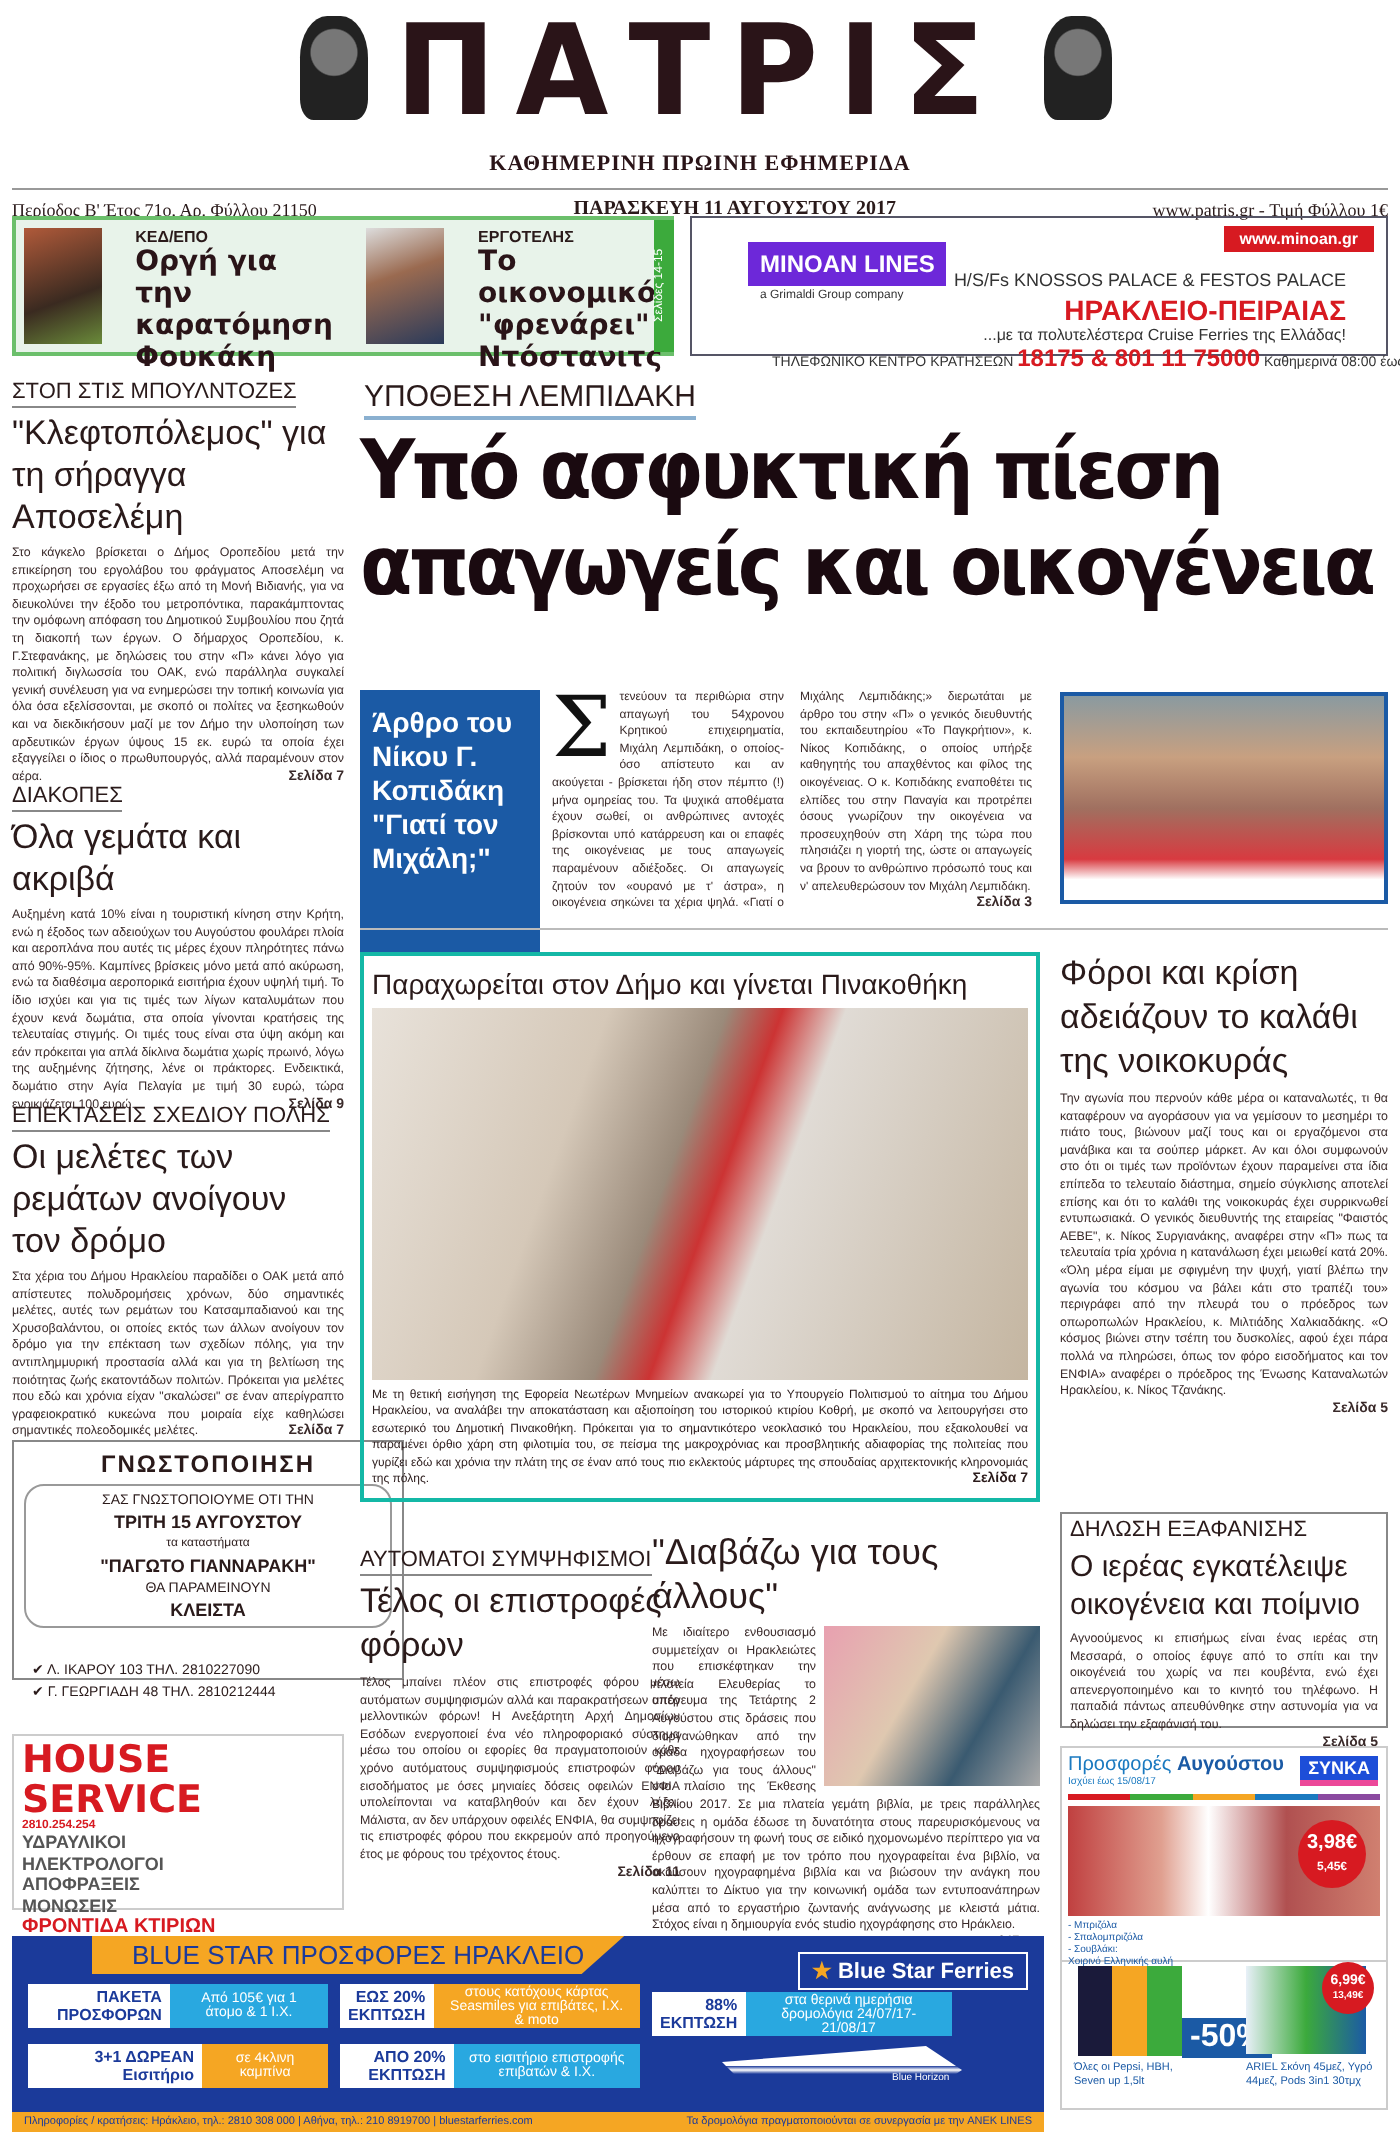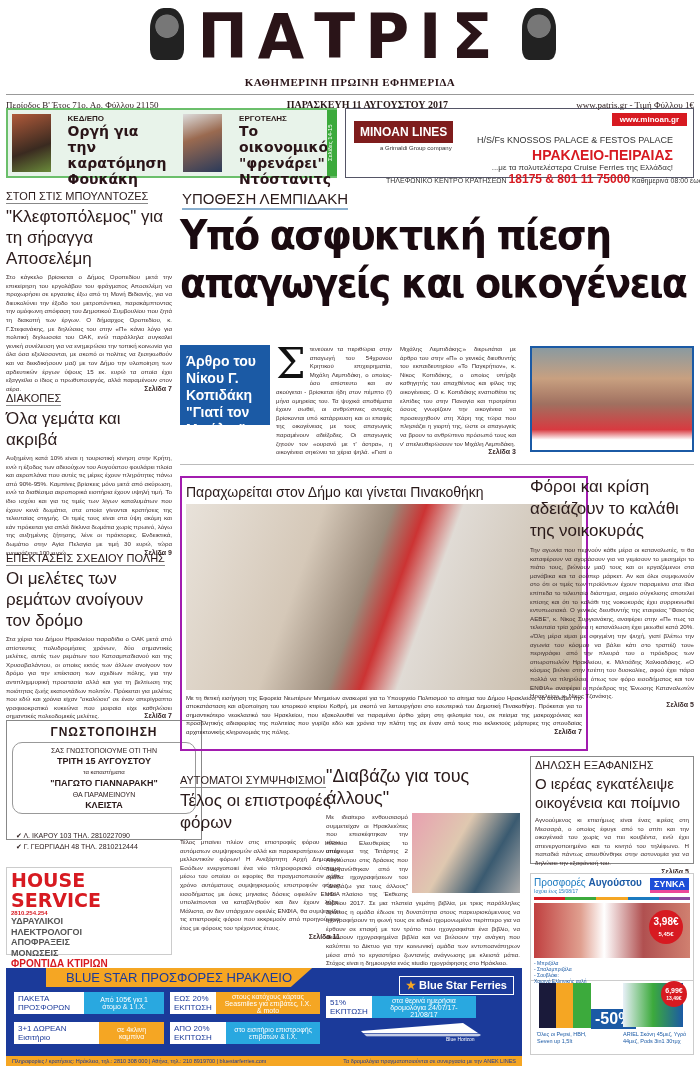--- a/index.html
+++ b/index.html
@@ -11,39 +11,39 @@
 .dateline{left:6px;top:94px;width:688px;border-top:1px solid #999;padding-top:4px;font-family:"Liberation Serif",serif;font-size:9px;display:flex;justify-content:space-between;align-items:center}
 .dateline .center{font-weight:bold;font-size:10px}
 .teaser{left:6px;top:102px;width:331px;height:70px;border:2px solid #6bbf6b;background:#e8f3ea;display:flex;gap:17px;padding:4px}
 .teaser .photo{width:56px;height:58px;background:linear-gradient(160deg,#b05a3a,#3a2a20 60%,#6a8b3a)}
 .teaser .photo2{background:linear-gradient(160deg,#ddd,#9a6a50 40%,#2a3a5a)}
 .teaser .kicker{font-size:8px;font-weight:bold}
 .teaser .head{font-family:"DejaVu Sans",sans-serif;font-weight:bold;font-size:14px;line-height:16px;color:#2a1418}
 .teaser .pages{position:absolute;right:-2px;top:0;width:10px;height:66px;background:#3caa3c;color:#fff;font-size:6px;writing-mode:vertical-rl;transform:rotate(180deg);text-align:center}
 .minoan{left:345px;top:102px;width:349px;height:70px;border:1px solid #556;padding:4px 6px}
 .minoan .web{position:absolute;right:6px;top:4px;background:#d71a21;color:#fff;font-size:8px;font-weight:bold;padding:2px 8px}
-.minoan .logo{position:absolute;left:8px;top:12px;background:#7f1d1d;color:#fff;font-weight:bold;font-size:12px;padding:4px 6px}
+.minoan .logo{position:absolute;left:28px;top:12px;background:#6d28d9;color:#fff;font-weight:bold;font-size:12px;padding:4px 6px}
 .minoan .grim{position:absolute;left:34px;top:36px;font-size:6px;color:#333}
 .minoan .ships{position:absolute;right:20px;top:26px;font-size:9px;color:#333}
 .minoan .route{position:absolute;right:20px;top:38px;font-size:14px;font-weight:bold;color:#d71a21}
 .minoan .slogan{position:absolute;right:20px;top:54px;font-size:8px;color:#333}
 .minoan .phone{position:absolute;left:40px;top:63px;font-size:7px;color:#333;white-space:nowrap}
 .minoan .phone b{font-size:12px;color:#d71a21}
 .leftcol{left:6px;width:166px}
 .kick{font-size:11px;border-bottom:1px solid #888;display:inline-block;padding-bottom:1px;margin-bottom:2px}
 .lhead{font-size:17px;line-height:21px;margin-bottom:4px}
 .body{font-size:6.2px;line-height:8.6px;text-align:justify;color:#3a2a2a}
 .pg{font-weight:bold;font-size:7px;float:right}
 .main-kick{left:182px;top:190px;font-size:15px;border-bottom:2px solid #8ab0d0;padding-bottom:1px}
 .main-head{left:180px;top:211px;width:518px;font-family:"DejaVu Sans",sans-serif;font-weight:bold;font-size:41px;line-height:48px;letter-spacing:-2px;color:#1a0a10;transform:scaleX(.93);transform-origin:left;white-space:nowrap}
-.opinion{left:180px;top:345px;width:90px;height:80px;background:#1b5aa5;color:#fff;font-weight:bold;font-size:14px;line-height:17px;padding:8px 6px}
+.opinion{left:180px;top:345px;width:90px;height:133px;background:#1b5aa5;color:#fff;font-weight:bold;font-size:14px;line-height:17px;padding:8px 6px}
 .main-body{left:276px;top:345px;width:240px;font-size:6px;line-height:8.6px;column-count:2;column-gap:8px;text-align:justify;color:#3a2a2a}
 .sigma{float:left;font-size:42px;line-height:38px;font-family:"DejaVu Serif",serif;margin-right:4px;color:#111}
 .main-photo{left:530px;top:346px;width:164px;height:106px;border:2px solid #1b5aa5;background:linear-gradient(180deg,#8a9aa0 0,#c8a080 30%,#a07060 55%,#d83a40 80%,#fff 90%)}
-.gallery{left:180px;top:476px;width:408px;height:275px;border:2px solid #a21caf;padding:4px}
+.gallery{left:180px;top:476px;width:340px;height:275px;border:2px solid #14b8a6;padding:4px}
 .gallery .ghead{font-size:14px;margin:2px 0 4px}
 .gallery .gphoto{height:186px;background:linear-gradient(110deg,#e8e2da 0,#d5c8b8 30%,#9a8a7a 45%,#c33 52%,#e0dbd5 60%,#c4b5a0 100%)}
 .gallery .gbody{font-size:6px;line-height:8.4px;margin-top:4px;text-align:justify}
 .rightcol{left:530px;width:164px}
 .rhead{font-size:17px;line-height:22px;margin-bottom:4px}
 .notice{left:6px;top:720px;width:196px;height:120px;border:1px solid #888;padding:3px;text-align:center;font-size:7px;line-height:11px}
 .notice .t1{font-weight:bold;font-size:12px;letter-spacing:1px;line-height:16px}
 .notice .inner{border:1px solid #999;border-radius:10px;padding:2px;margin:2px 2px 16px}
 .notice .b{font-weight:bold;font-size:9px}
 .house{left:6px;top:867px;width:166px;height:88px;border:1px solid #ccc;padding:2px 4px}
@@ -65,21 +65,21 @@
 .synka .price small{font-size:6px;display:block}
 .synka2{left:530px;top:981px;width:164px;height:74px;border:1px solid #ccc;border-top:none;padding:2px}
 .synka2 .bottles{position:absolute;left:8px;top:2px;width:52px;height:45px;background:linear-gradient(90deg,#1a1a3a 0 33%,#f5a623 33% 66%,#3caa3c 66%)}
 .synka2 .minus{position:absolute;left:60px;top:28px;background:#1b5aa5;color:#fff;font-weight:bold;font-size:16px;padding:1px 4px}
 .synka2 .ariel{position:absolute;left:92px;top:2px;width:60px;height:44px;background:linear-gradient(90deg,#e8f0f8,#3caa3c 50%,#1b5aa5)}
 .synka2 .p2{position:absolute;right:6px;top:0;width:26px;height:26px;border-radius:50%;background:#d71a21;color:#fff;font-size:7px;font-weight:bold;text-align:center;padding-top:6px}
 .synka2 .cap{position:absolute;font-size:5.5px;color:#1b5aa5;line-height:7px}
 .bluestar{left:6px;top:968px;width:516px;height:98px;background:#1b3a9a;color:#fff}
 .bluestar .title{position:absolute;left:40px;top:0;background:#f5a623;color:#1b3a9a;font-weight:normal;font-size:13px;padding:2px 20px 2px 20px;clip-path:polygon(0 0,100% 0,92% 100%,0 100%)}
 .bluestar .box{position:absolute;height:22px;font-size:7px;display:flex;align-items:center}
-.bluestar .lbl{background:#fff;color:#1b3a9a;font-weight:normal;font-size:8px;line-height:9px;padding:2px 4px;height:100%;display:flex;align-items:center;text-align:left}
+.bluestar .lbl{background:#fff;color:#1b3a9a;font-weight:bold;font-size:8px;line-height:9px;padding:2px 4px;height:100%;display:flex;align-items:center;text-align:right}
 .bluestar .txt{padding:0 6px;height:100%;display:flex;align-items:center;text-align:center}
 .bluestar .logo{position:absolute;right:8px;top:8px;border:1px solid #fff;font-weight:bold;font-size:11px;padding:2px 6px}
 .bluestar .logo span{color:#f5a623}
 .bluestar .ship{position:absolute;left:355px;top:55px;width:120px;height:20px;background:linear-gradient(180deg,#fff 0 50%,#1b3a9a 50%,#fff 60%,#1b3a9a 70%);clip-path:polygon(0 40%,85% 0,100% 60%,90% 100%,10% 100%)}
 .bluestar .foot{position:absolute;left:0;bottom:0;width:100%;height:10px;background:#f5a623;color:#1b3a9a;font-size:5.5px;padding:2px 6px;display:flex;justify-content:space-between}
 </style>
 </head>
 <body>
 
 <div class="abs portrait" style="left:150px"></div>
@@ -224,21 +224,21 @@
   <div class="logo"><span>★</span> <b>Blue Star Ferries</b></div>
   <div class="box" style="left:8px;top:24px;width:150px;background:#29a8e0">
       <div class="lbl">ΠΑΚΕΤΑ ΠΡΟΣΦΟΡΩΝ</div>
       <div class="txt">Από 105€ για 1 άτομο &amp; 1 Ι.Χ.</div>
     </div>
   <div class="box" style="left:164px;top:24px;width:150px;background:#f5a623">
       <div class="lbl">ΕΩΣ 20% ΕΚΠΤΩΣΗ</div>
       <div class="txt">στους κατόχους κάρτας Seasmiles για επιβάτες, Ι.Χ. &amp; moto</div>
     </div>
   <div class="box" style="left:320px;top:28px;width:150px;background:#29a8e0">
-      <div class="lbl">51% ΕΚΠΤΩΣΗ</div>
+      <div class="lbl">88% ΕΚΠΤΩΣΗ</div>
       <div class="txt">στα θερινά ημερήσια δρομολόγια 24/07/17-21/08/17</div>
     </div>
   <div class="box" style="left:8px;top:54px;width:150px;background:#f5a623">
       <div class="lbl">3+1 ΔΩΡΕΑΝ Εισιτήριο</div>
       <div class="txt">σε 4κλινη καμπίνα</div>
     </div>
   <div class="box" style="left:164px;top:54px;width:150px;background:#29a8e0">
       <div class="lbl">ΑΠΟ 20% ΕΚΠΤΩΣΗ</div>
       <div class="txt">στο εισιτήριο επιστροφής επιβατών &amp; Ι.Χ.</div>
     </div>

